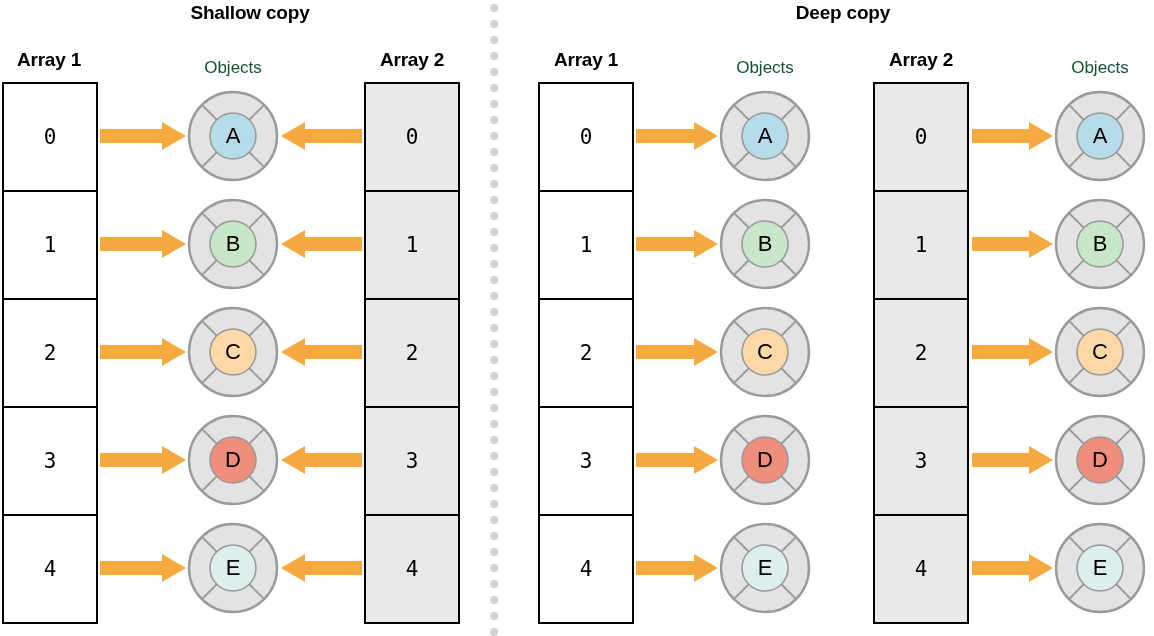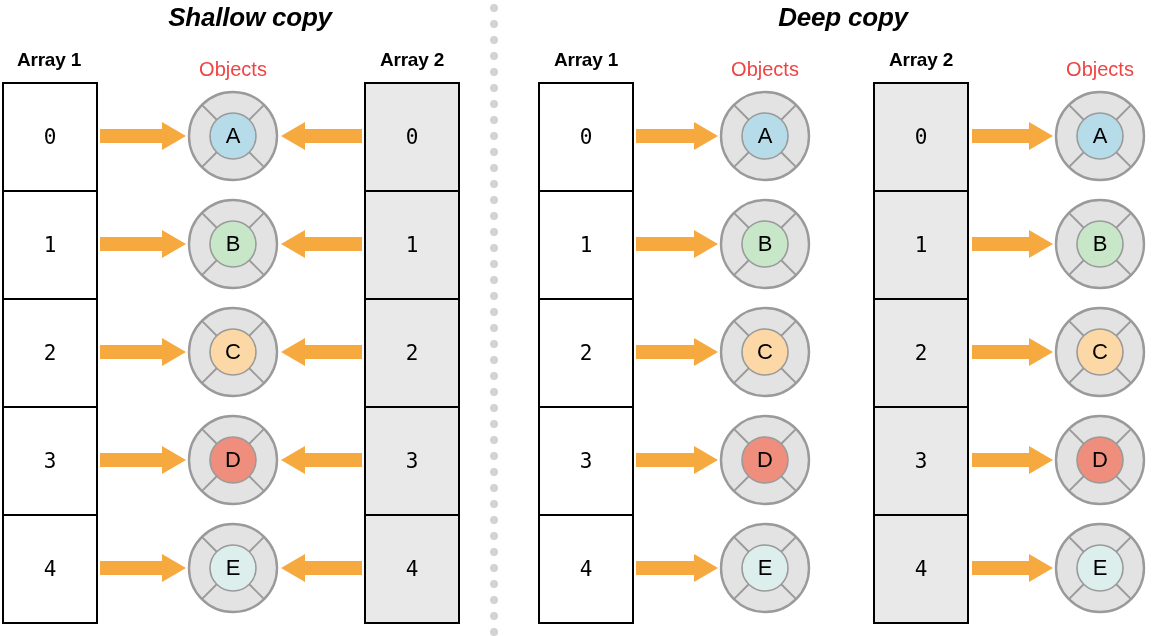--- a/index.html
+++ b/index.html
@@ -9,43 +9,42 @@
     font-family:"Liberation Sans", sans-serif;
     overflow:hidden;
     position:relative;
   }
   #stage{position:absolute;left:0;top:0;width:1154px;height:636px;}
 
   
   .panel-title{
     position:absolute;
     font-weight:bold;
-    font-size:26px;
+    font-size:19px;
     color:#000;
     text-align:left;
     white-space:nowrap;
     transform:translateX(-50%);
     letter-spacing:-0.2px;
-    font-style:italic;
   }
   .col-label{
     position:absolute;
     font-weight:bold;
     font-size:19px;
     color:#000;
     white-space:nowrap;
     transform:translateX(-50%);
     letter-spacing:-0.2px;
     margin-top:9px;
   }
   .objects-label{
     position:absolute;
     font-weight:normal;
-    font-size:20px;
-    color:#ef4444;
+    font-size:17px;
+    color:#14532d;
     white-space:nowrap;
     transform:translateX(-50%);
   }
 
   
   .array{
     position:absolute;
     box-sizing:border-box;
     border:2.5px solid #000;
     border-bottom:none;

